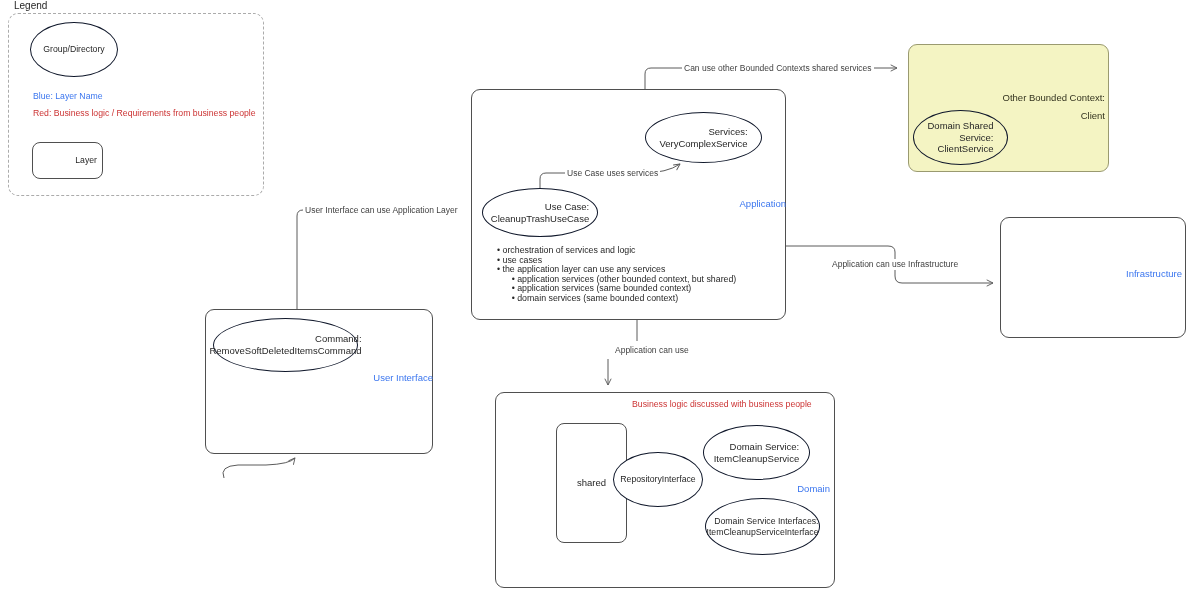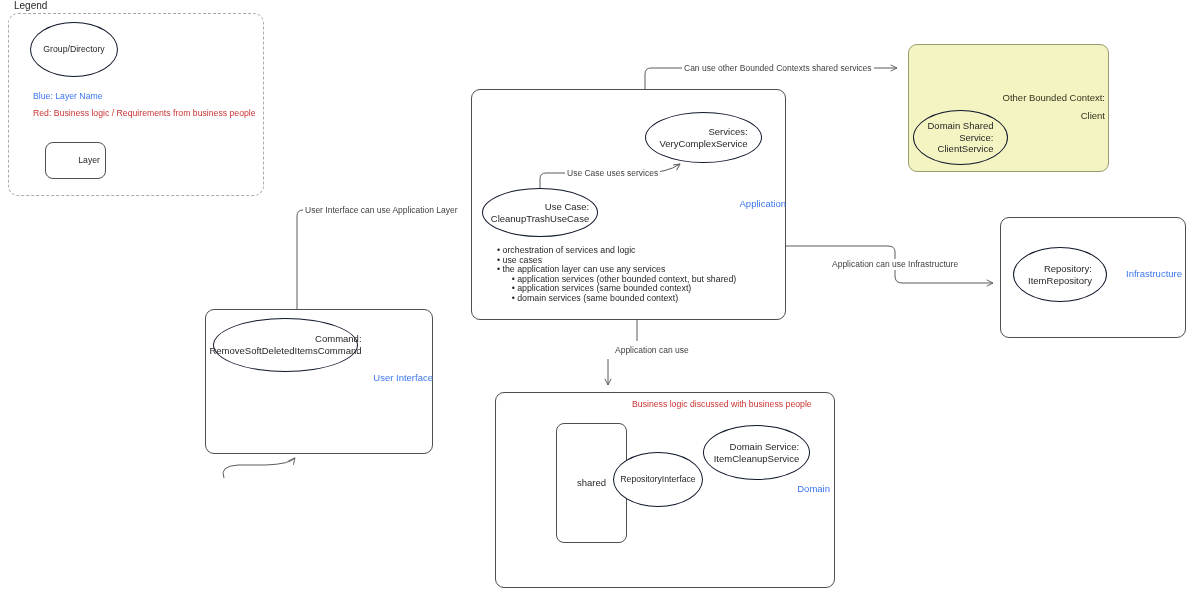--- a/index.html
+++ b/index.html
@@ -72,21 +72,21 @@
     <path d="M 224 478 Q 219 466 238 465 L 266 465 Q 290 464 295 458" fill="none" stroke="#5b5b5b" stroke-width="1" marker-end="url(#arr)"></path>
   </svg>
 
   <div class="legend-title" style="left:14px; top:0px;">Legend</div>
   <div class="box dashed" style="left:8px; top:13px; width:256px; height:183px;"></div>
   <div class="ellipse" style="left:30px; top:22px; width:88px; height:55px;">
     <span class="nodetext small">Group/Directory</span>
   </div>
   <div class="legend-note blue" style="left:33px; top:91px;">Blue: Layer Name</div>
   <div class="legend-note red" style="left:33px; top:108px;">Red: Business logic / Requirements from business people</div>
-  <div class="rectnode alignright" style="left:32px; top:142px; width:61px; height:37px;margin-left:13px;">
+  <div class="rectnode alignright" style="left:32px; top:142px; width:71px; height:37px;">
     <span class="nodetext small">Layer</span>
   </div>
 
   <div class="box" style="left:205px; top:309px; width:228px; height:145px;"></div>
   <div class="ellipse" style="left:213px; top:318px; width:145px; height:54px;">
     <span class="nodetext">Command:
 RemoveSoftDeletedItemsCommand</span>
   </div>
   <div class="layer-label" style="left:323px; top:372px;">User Interface</div>
 
@@ -110,38 +110,38 @@
   <div class="box yellow" style="left:908px; top:44px; width:201px; height:128px;"></div>
   <div class="obc-text" style="left:900px; top:92px;">Other Bounded Context:</div>
   <div class="obc-text" style="left:900px; top:110px;">Client</div>
   <div class="ellipse" style="left:913px; top:110px; width:95px; height:55px; background:#ffffff00;">
     <span class="nodetext">Domain Shared
 Service:
 ClientService</span>
   </div>
 
   <div class="box" style="left:1000px; top:217px; width:186px; height:121px;"></div>
-  <div class="ellipse" style="left:1013px; top:247px; width:94px; height:55px;">
-    <span class="nodetext">Repository:
-ItemRepository</span>
-  </div>
   <div class="layer-label" style="left:1072px; top:268px;">Infrastructure</div>
 
   <div class="box" style="left:495px; top:392px; width:340px; height:196px;"></div>
   <div class="domain-note" style="left:632px; top:399px;">Business logic discussed with business people</div>
   <div class="rectnode" style="left:517px; top:423px; width:71px; height:120px;margin-left:39px;">
     <span class="nodetext">shared</span>
   </div>
   <div class="ellipse" style="left:613px; top:452px; width:90px; height:55px;">
     <span class="nodetext small">RepositoryInterface</span>
   </div>
   <div class="ellipse" style="left:703px; top:425px; width:107px; height:55px;">
     <span class="nodetext">Domain Service:
 ItemCleanupService</span>
   </div>
+  <div class="ellipse" style="left:705px; top:498px; width:115px; height:57px;">
+    <span class="nodetext small">Domain Service Interfaces:
+ItemCleanupServiceInterface</span>
+  </div>
   <div class="layer-label" style="left:720px; top:483px;">Domain</div>
 
   <div class="edge-label" style="left:303px; top:205px;">User Interface can use Application Layer</div>
   <div class="edge-label" style="left:682px; top:63px;">Can use other Bounded Contexts shared services</div>
   <div class="edge-label" style="left:565px; top:168px;">Use Case uses services</div>
   <div class="edge-label" style="left:830px; top:259px;">Application can use Infrastructure</div>
   <div class="edge-label" style="left:576px; top:345px;margin-left:37px;">Application can use</div>
 
 
 </div>

